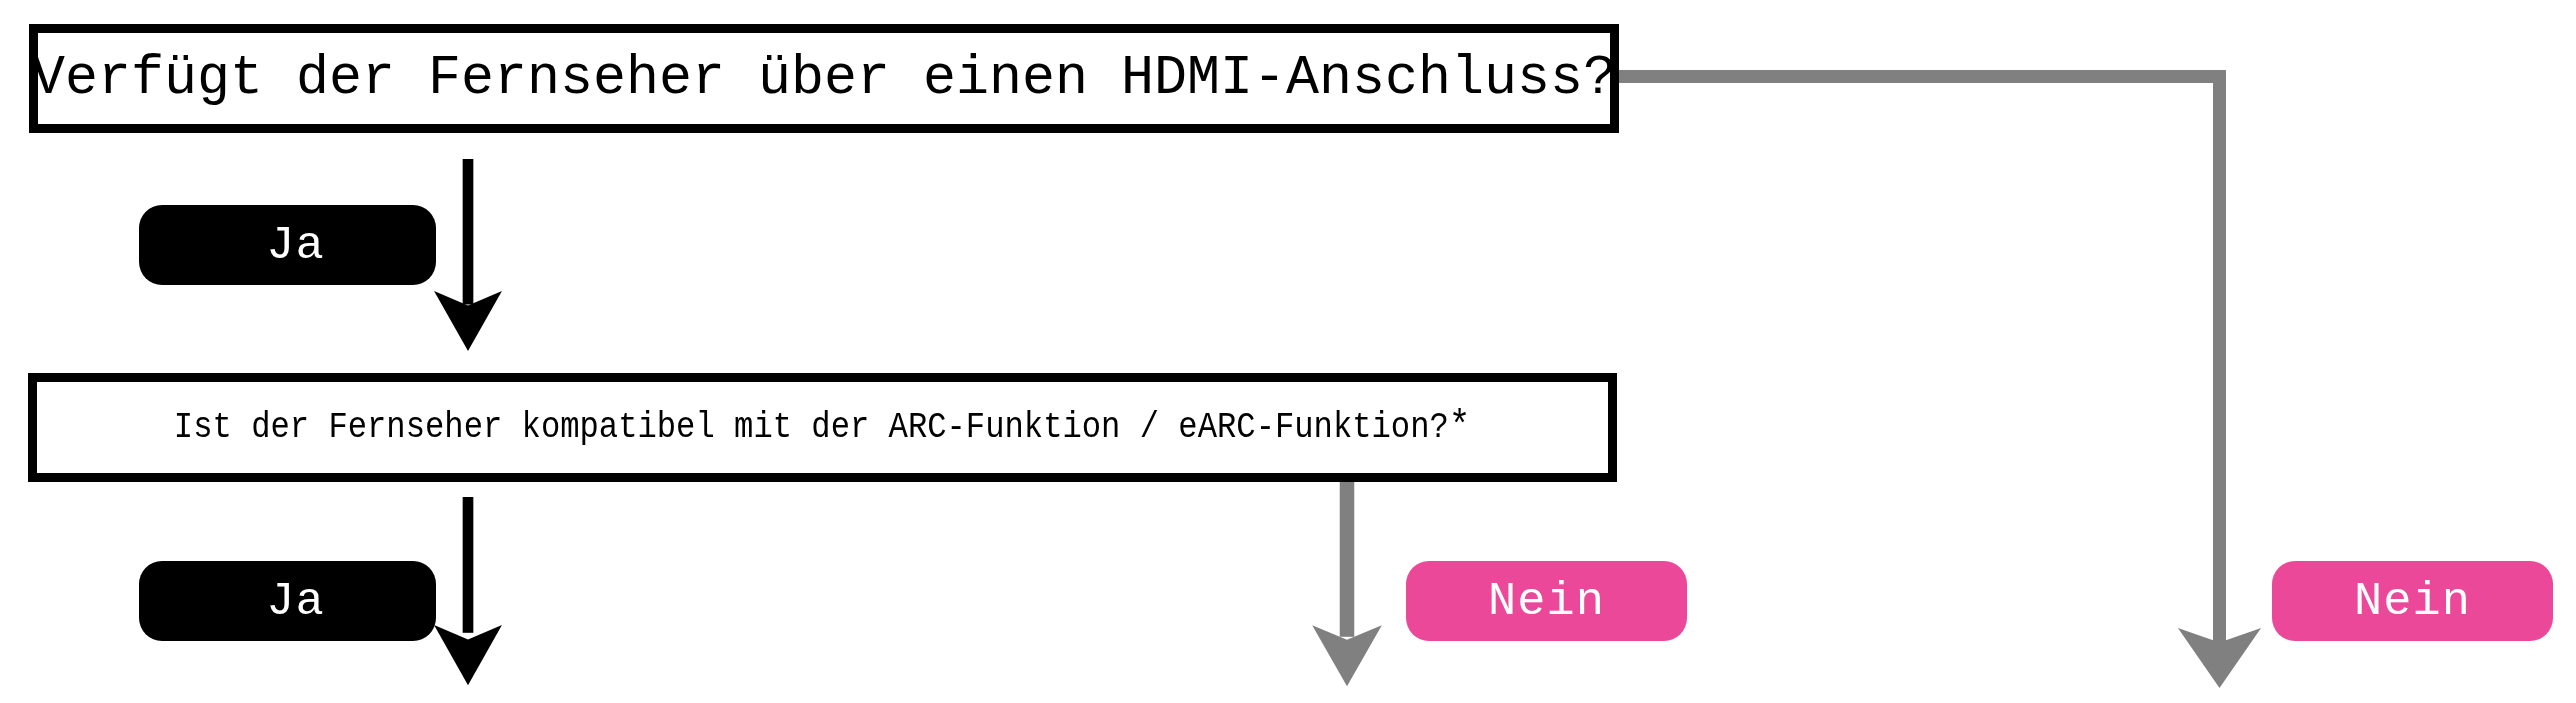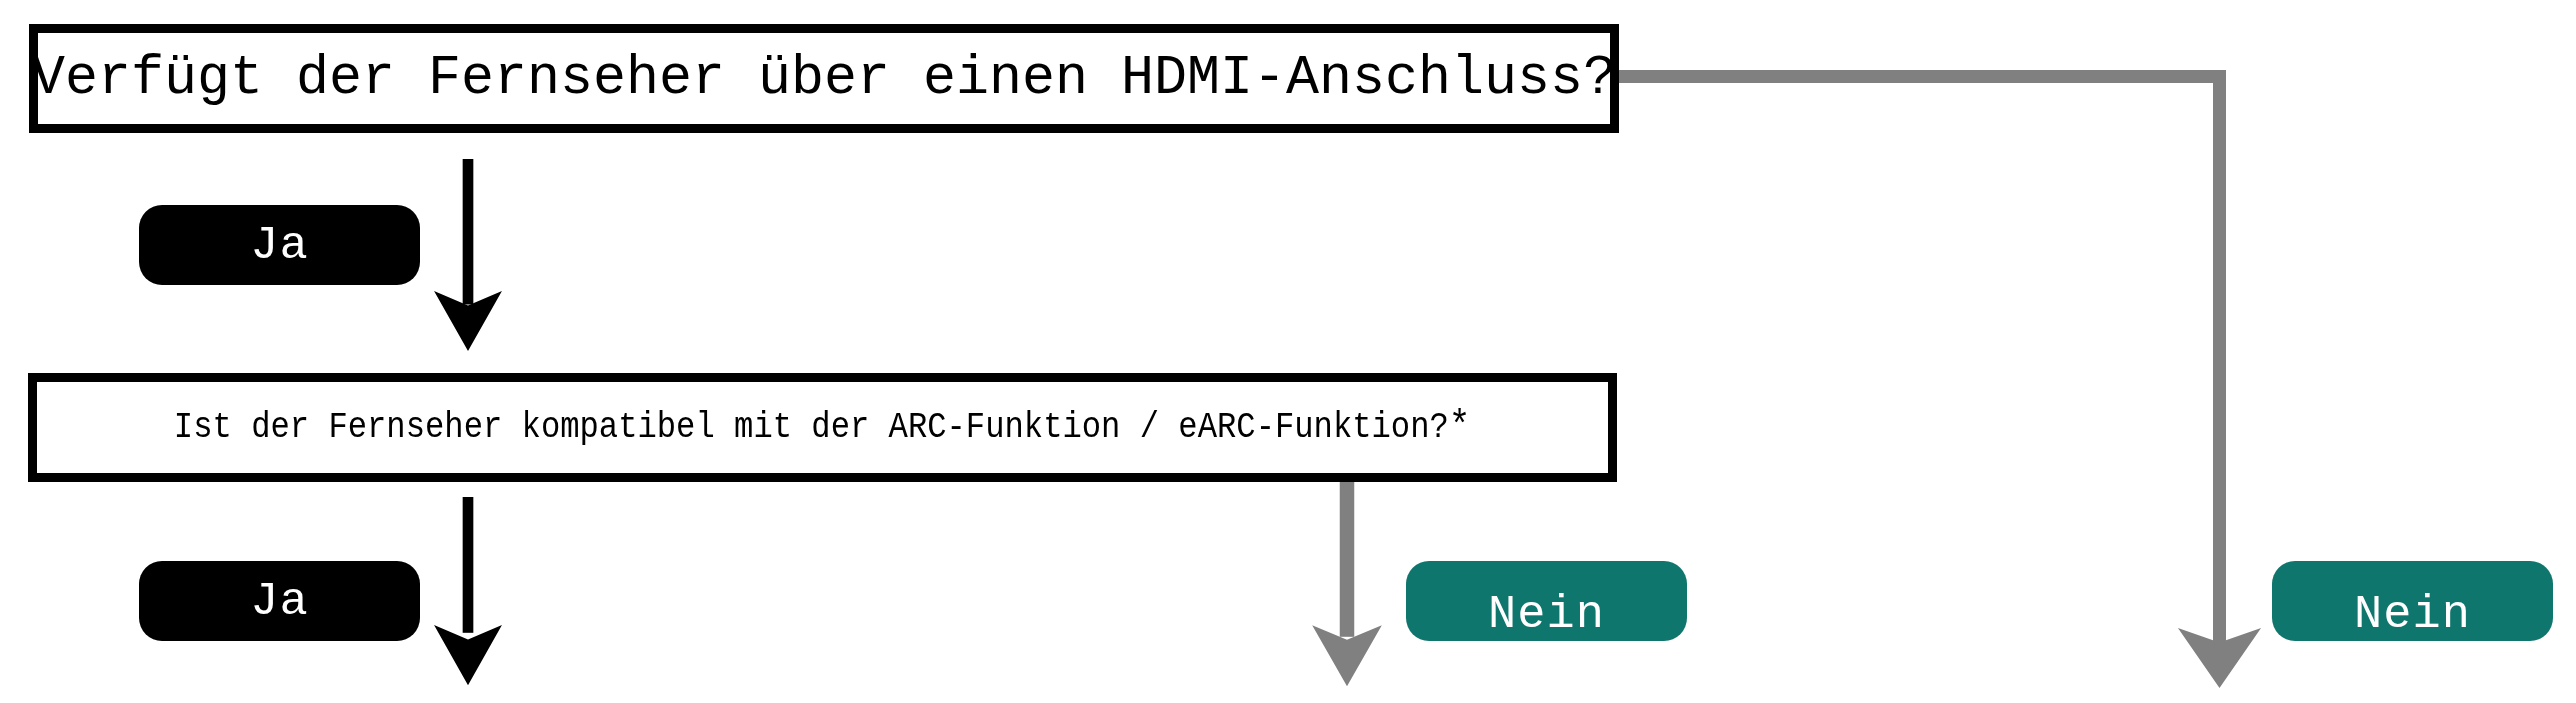--- a/index.html
+++ b/index.html
@@ -44,22 +44,22 @@
     width: 281px;
     height: 80px;
     border-radius: 23px;
     display: flex;
     align-items: center;
     justify-content: center;
     color: #ffffff;
     font-size: 47px;
     letter-spacing: 1px;
   }
-  .badge.black { background: #000000; }
-  .badge.gray  { background: #0f766e; align-items: flex-end; }
+  .badge.black { background: #000000; padding-left: 16px; }
+  .badge.gray  { background: #ec4899; }
   .badge-ja1   { left: 139px;  top: 205px; }
   .badge-ja2   { left: 139px;  top: 561px; }
   .badge-nein-mid   { left: 1406px; top: 561px; }
   .badge-nein-right { left: 2272px; top: 561px; }
 
   
   .line { position: absolute; }
   .line.gray { background: #808080; }
   .hline-no { left: 1619px; top: 70px; width: 607px; height: 12.6px; }
   .vline-no { left: 2213px; top: 70px; width: 12.6px;  height: 574px; }

